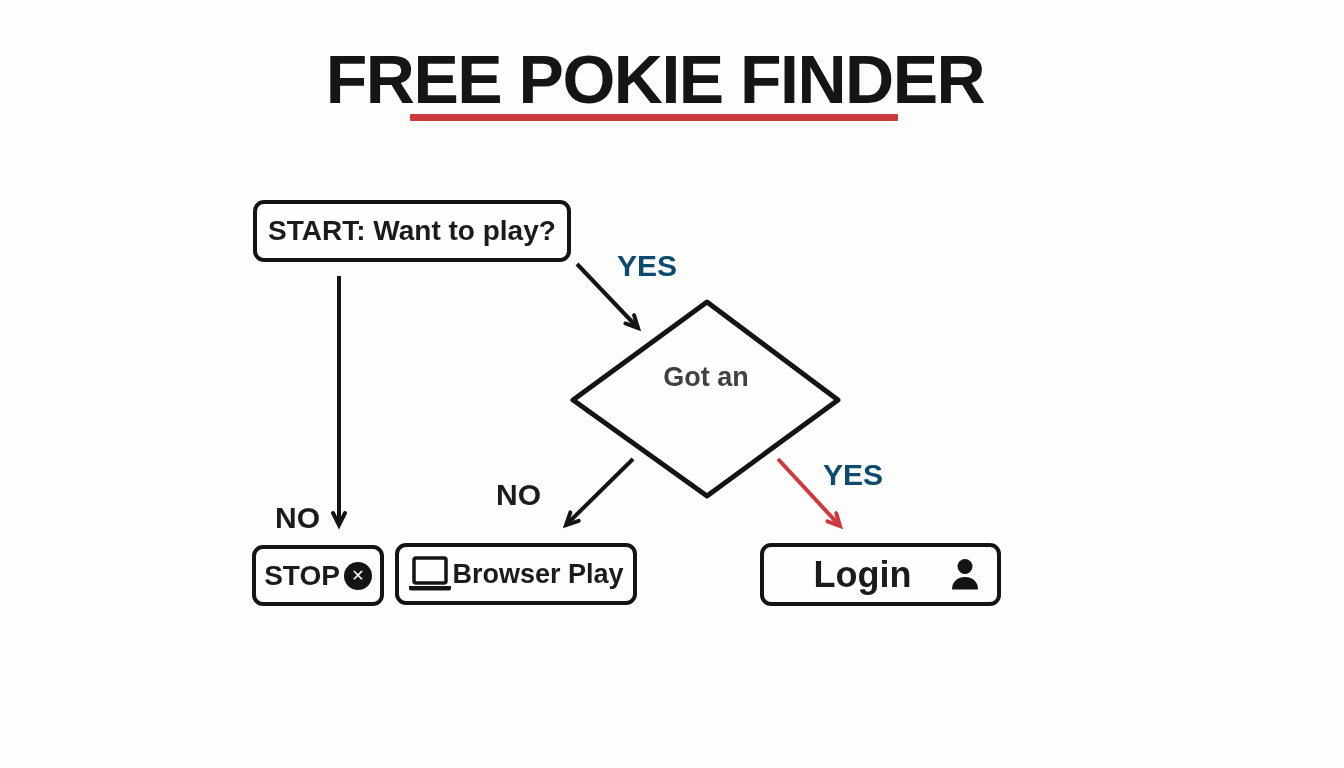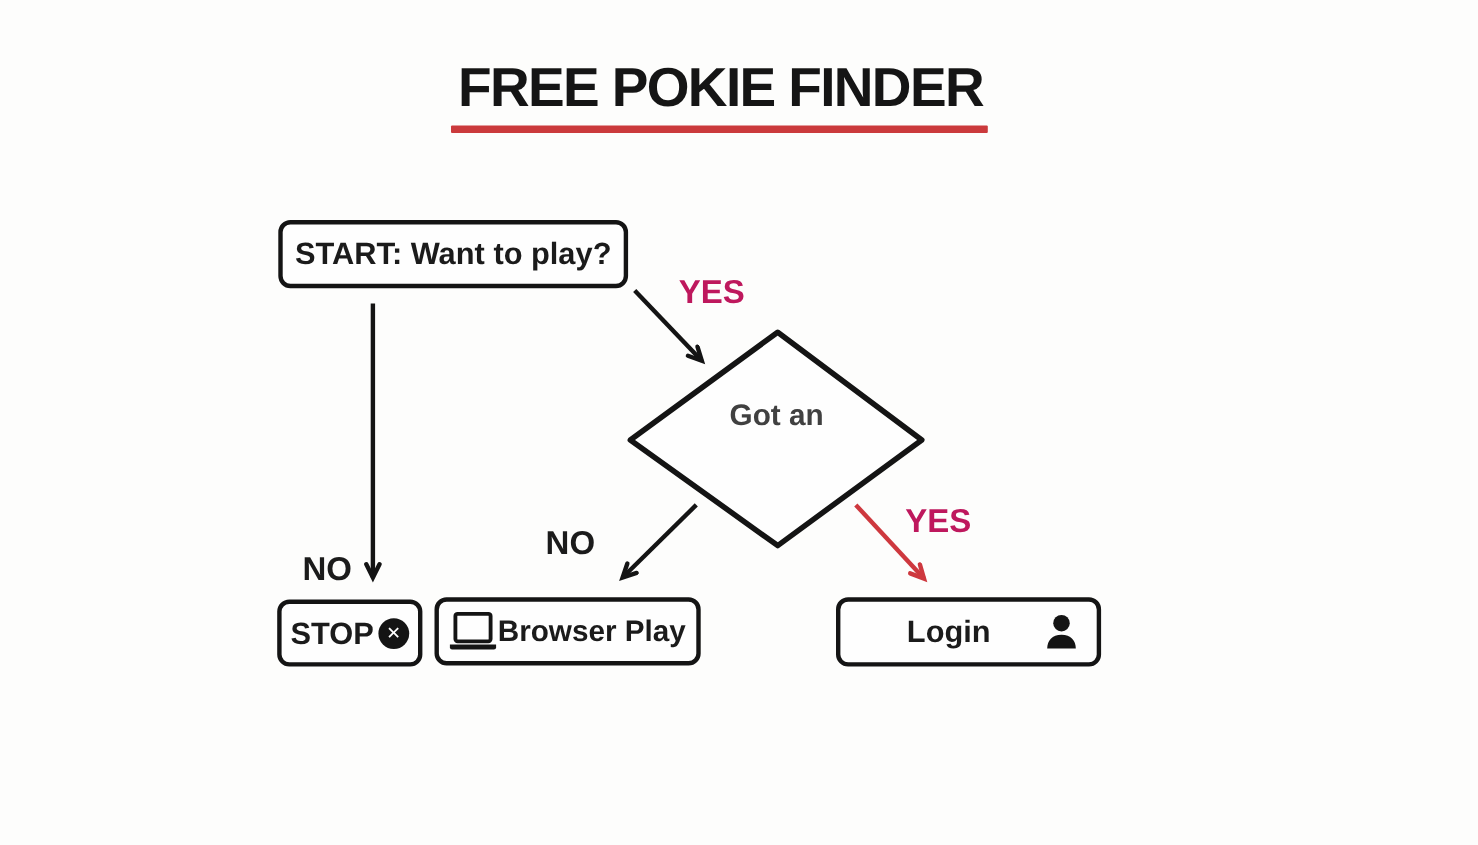--- a/index.html
+++ b/index.html
@@ -15,21 +15,21 @@
     background: #fdfdfc;
     color: #1b1b1b;
   }
   
   .page-title {
     position: absolute;
     top: 50px;
     left: 655px;
     transform: translateX(-50%);
     white-space: nowrap;
-    font-size: 50px;
+    font-size: 68px;
     line-height: 58px;
     font-weight: bold;
     letter-spacing: -1.5px;
     color: #151515;
   }
   .title-underline {
     position: absolute;
     top: 114px;
     left: 410px;
     width: 488px;
@@ -52,21 +52,21 @@
     background: #fefefe;
     display: flex;
     align-items: center;
     justify-content: center;
     font-weight: bold;
     color: #1b1b1b;
   }
   .node-start   { left: 253px; top: 200px; width: 318px; height: 62px; font-size: 28px; }
   .node-stop    { left: 252px; top: 545px; width: 132px; height: 61px; font-size: 28px; gap: 4px; }
   .node-browser { left: 395px; top: 543px; width: 242px; height: 62px; font-size: 27px; }
-  .node-login   { left: 760px; top: 543px; width: 241px; height: 63px; font-size: 28px; }
+  .node-login   { left: 760px; top: 543px; width: 241px; height: 63px; font-size: 36px; }
   
   .decision-label {
     position: absolute;
     left: 573px;
     top: 362px;
     width: 266px;
     text-align: center;
     font-weight: bold;
     font-size: 27px;
     line-height: 31px;
@@ -74,21 +74,21 @@
   }
   
   .edge-label {
     position: absolute;
     font-weight: bold;
     font-size: 30px;
     line-height: 30px;
     letter-spacing: 0px;
     white-space: nowrap;
   }
-  .edge-label.red { color: #be185d; }
+  .edge-label.red { color: #0c4a6e; }
   .edge-label.black { color: #1b1b1b; }
   .lbl-yes-top { left: 617px; top: 251px; }
   .lbl-no-left { left: 275px; top: 503px; }
   .lbl-no-mid  { left: 496px; top: 480px; }
   .lbl-yes-right { left: 823px; top: 460px; }
   
   .stop-icon {
     width: 28px; height: 28px;
     border-radius: 50%;
     background: #141414;

